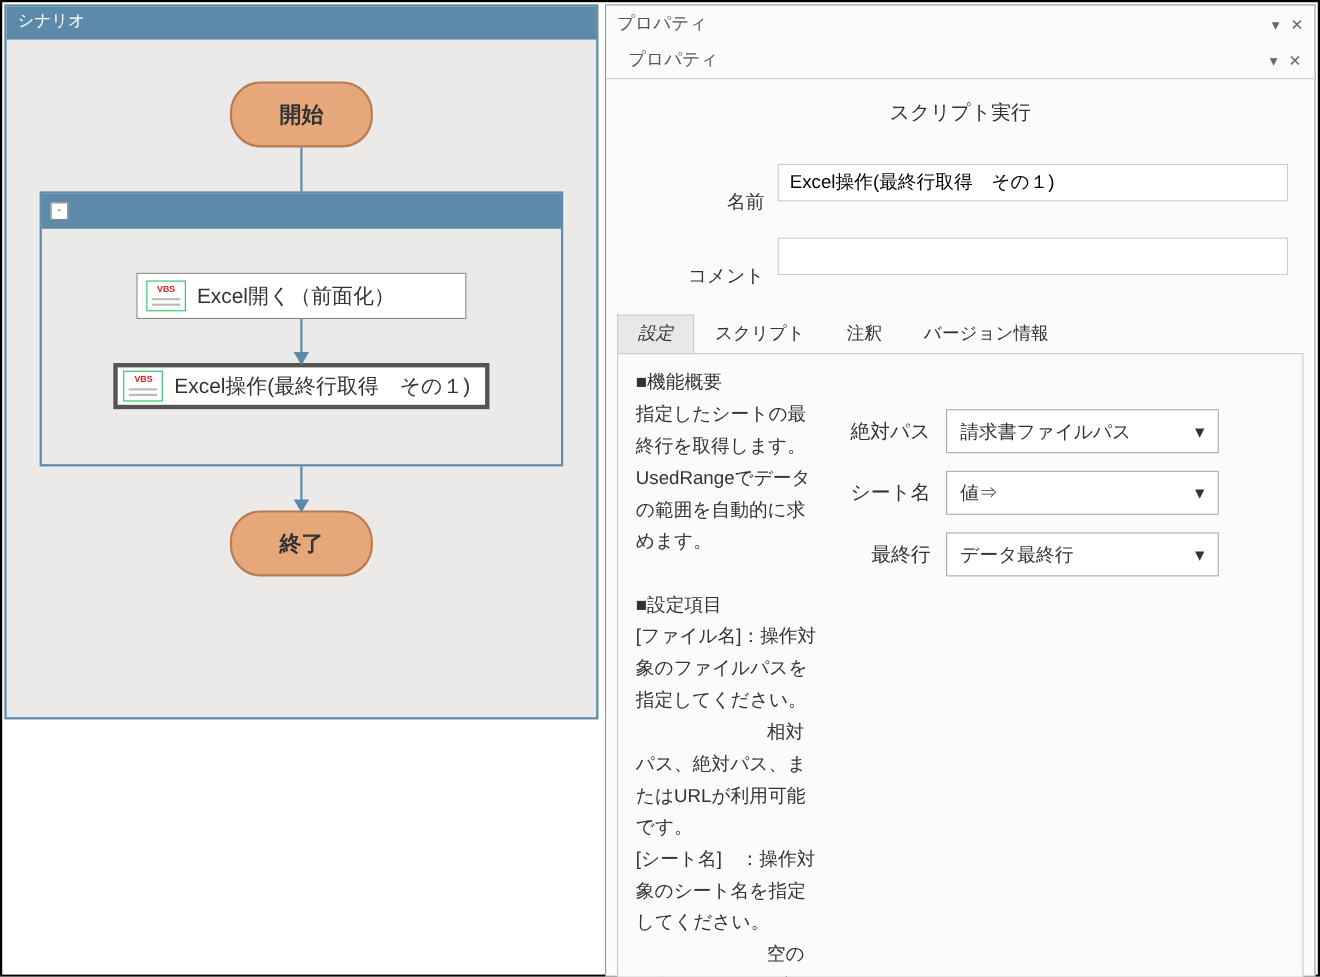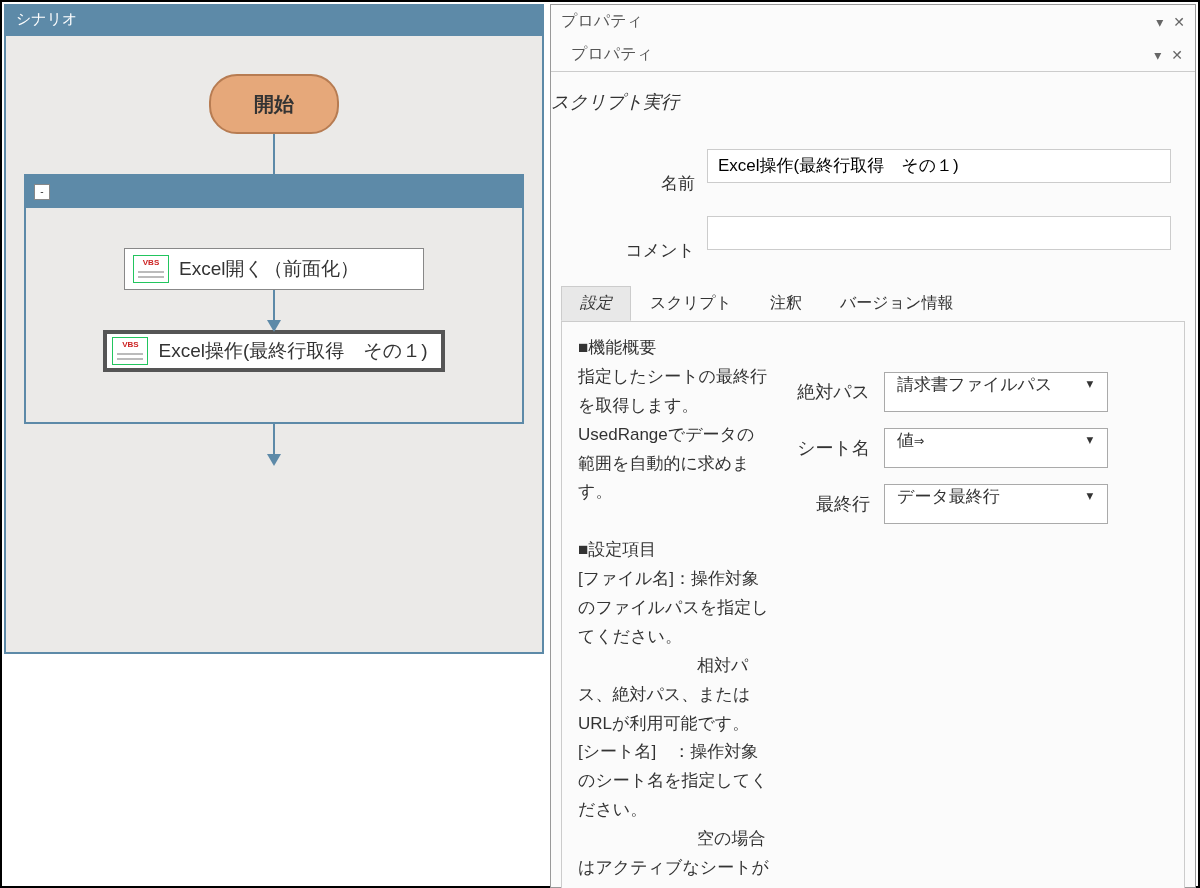--- a/index.html
+++ b/index.html
@@ -32,21 +32,21 @@
   .left-title {
     background: #5d8aa8;
     color: #fff;
     font-size: 15px;
     padding: 4px 10px;
     height: 30px;
   }
   .flowchart {
     flex: 1;
     position: relative;
-    padding: 10px 8px;
+    padding: 10px 20px;
   }
   .start-node, .end-node {
     width: 130px;
     height: 60px;
     background: #e6a87a;
     border: 2px solid #b77c52;
     border-radius: 28px;
     display: flex;
     align-items: center;
     justify-content: center;
@@ -170,24 +170,23 @@
   .inner-header {
     display: flex;
     align-items: center;
     justify-content: space-between;
     padding: 6px 12px 6px 20px;
     font-size: 16px;
     color: #555;
     border-bottom: 1px solid #ccc;
   }
   .section-title {
-    text-align: left;
+    text-align: center;
     font-size: 18px;
     padding: 18px 0;
-    font-style: italic;
   }
   .form-row {
     display: flex;
     align-items: center;
     padding: 4px 24px;
     gap: 12px;
   }
   .form-label {
     width: 120px;
     text-align: right;
@@ -242,30 +241,29 @@
     gap: 14px;
     justify-content: flex-end;
     padding: 8px 60px 8px 0;
   }
   .param-label {
     font-size: 18px;
     width: 100px;
     text-align: right;
   }
   .param-select {
-    width: 224px;
+    width: 248px;
     height: 40px;
     border: 1px solid #aaa;
     background: #fff;
     display: flex;
-    align-items: flex-start;
+    align-items: center;
     justify-content: space-between;
     padding: 0 12px;
     font-size: 17px;
-    font-family: Liberation Mono, monospace;
   }
   .button-row {
     display: flex;
     justify-content: space-around;
     padding: 14px 40px;
   }
   .btn {
     width: 180px;
     height: 40px;
     border: 1px solid #aaa;
@@ -312,20 +310,23 @@
               <span>VBS</span>
             </div>
             <span>Excel操作(最終行取得　その１)</span>
           </div>
         </div>
       </div>
 
       <div class="connector v40">
         <div class="arrow-down"></div>
       </div>
+      <div class="end-node">
+        <span>終了</span>
+      </div>
     </div>
   </div>
 
   <div class="right-panel">
     <div class="panel-header">
       <span>プロパティ</span>
       <div class="panel-header-icons">
         <span>▾</span>
         <span>✕</span>
       </div>

